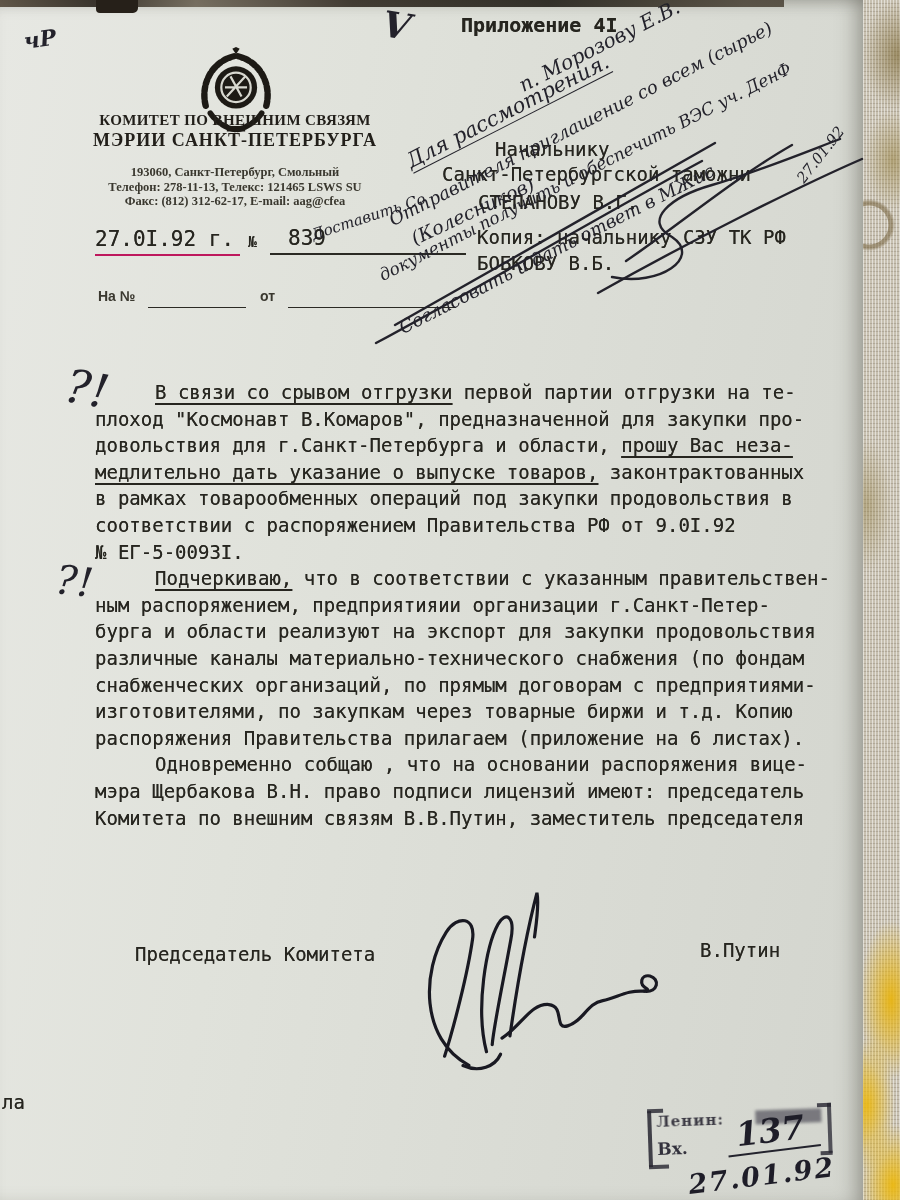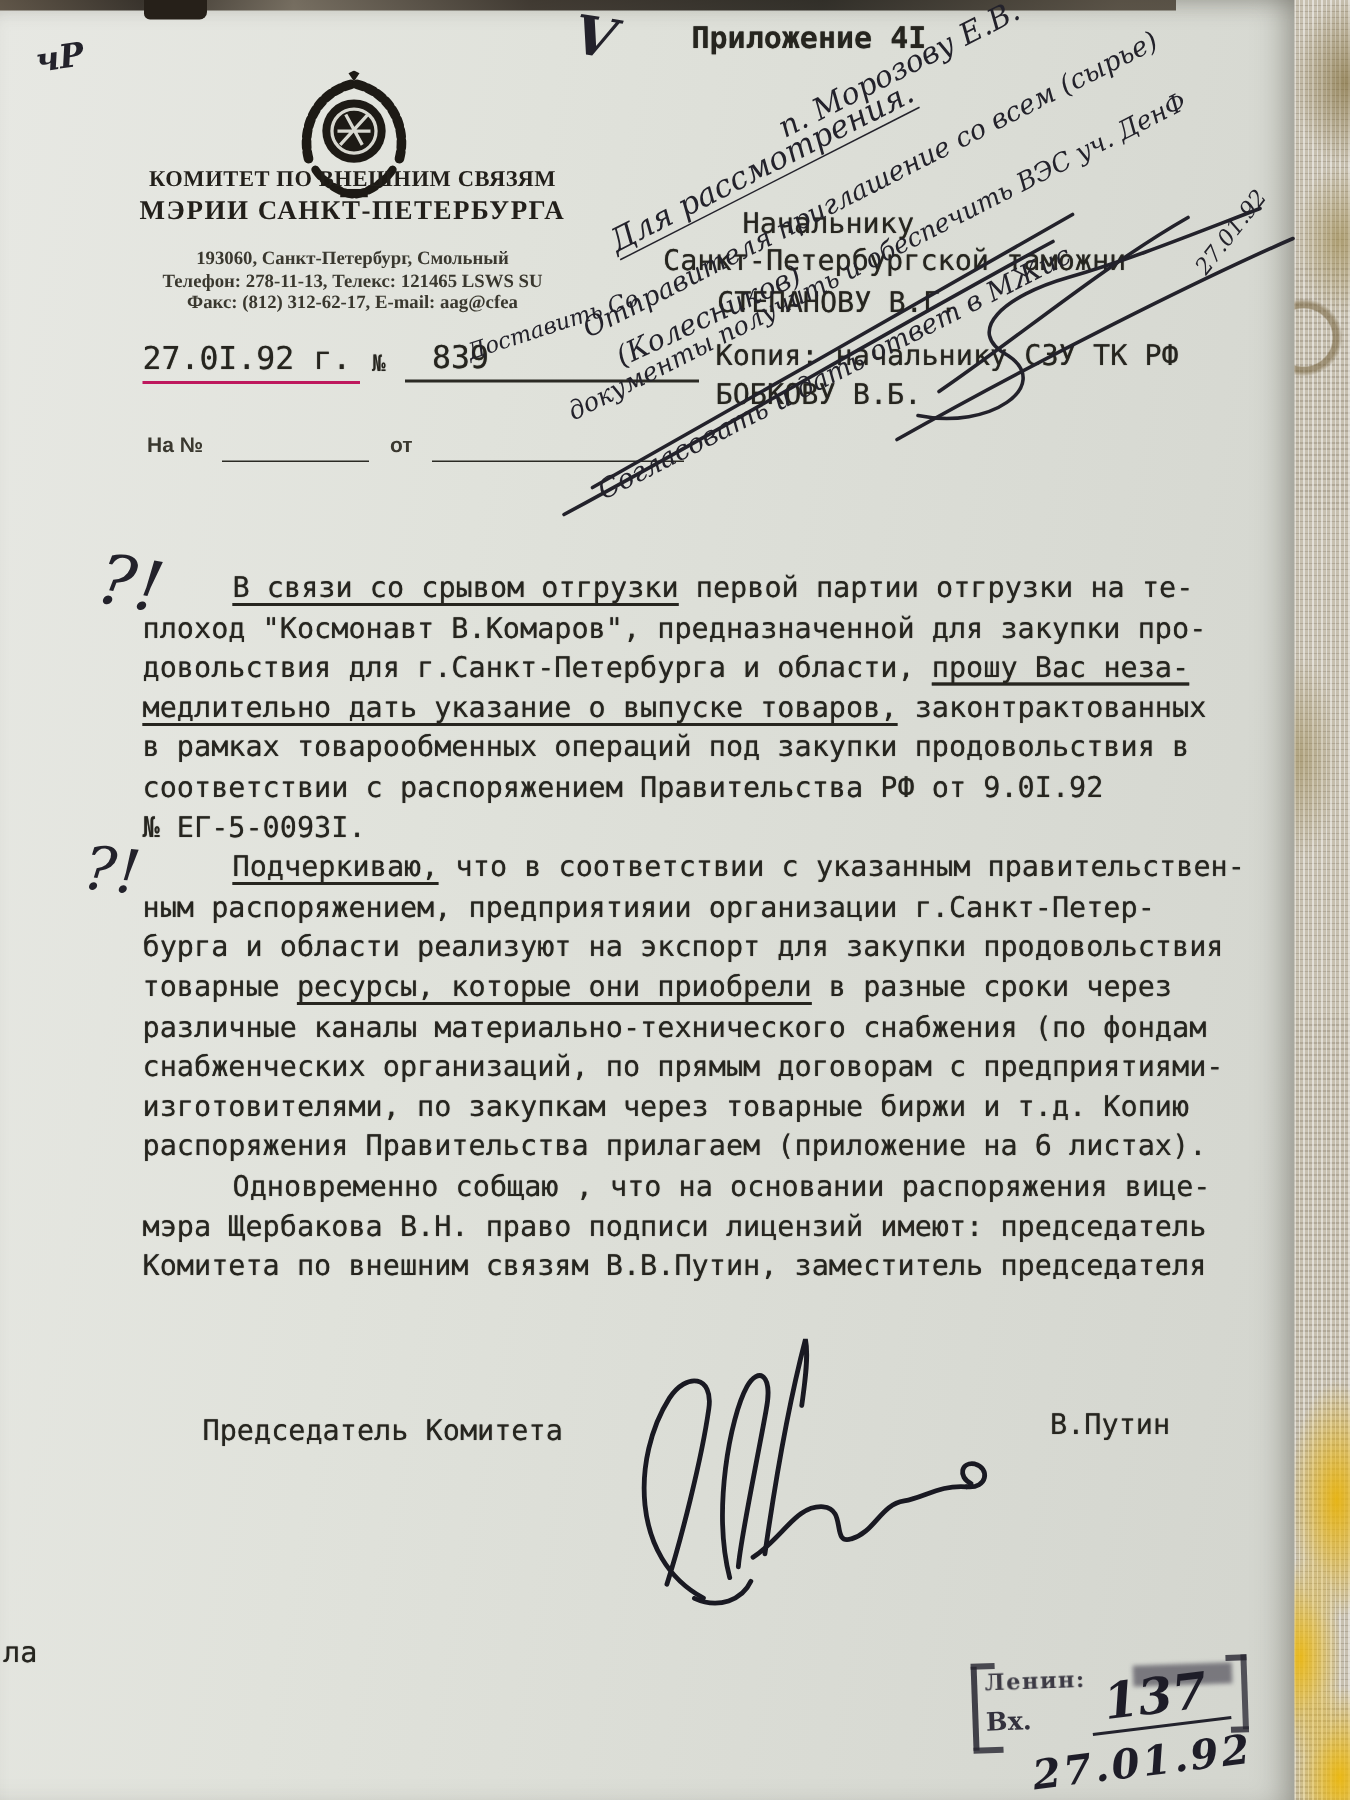--- a/index.html
+++ b/index.html
@@ -122,21 +122,20 @@
       <div class="bl ind"><span class="u">В связи со срывом отгрузки</span><span> первой партии отгрузки на те-</span></div>
       <div class="bl"><span>плоход "Космонавт В.Комаров", предназначенной для закупки про-</span></div>
       <div class="bl"><span>довольствия для г.Санкт-Петербурга и области, </span><span class="u">прошу Вас неза-</span></div>
       <div class="bl"><span class="u">медлительно дать указание о выпуске товаров,</span><span> законтрактованных</span></div>
       <div class="bl"><span>в рамках товарообменных операций под закупки продовольствия в</span></div>
       <div class="bl"><span>соответствии с распоряжением Правительства РФ от 9.0I.92</span></div>
       <div class="bl"><span>№ ЕГ-5-0093I.</span></div>
       <div class="bl ind"><span class="u">Подчеркиваю,</span><span> что в соответствии с указанным правительствен-</span></div>
       <div class="bl"><span>ным распоряжением, предприятияии организации г.Санкт-Петер-</span></div>
       <div class="bl"><span>бурга и области реализуют на экспорт для закупки продовольствия</span></div>
-      <div class="bl"><span>товарные </span><span class="u">ресурсы, которые они приобрели</span><span> в разные сроки через</span></div>
       <div class="bl"><span>различные каналы материально-технического снабжения (по фондам</span></div>
       <div class="bl"><span>снабженческих организаций, по прямым договорам с предприятиями-</span></div>
       <div class="bl"><span>изготовителями, по закупкам через товарные биржи и т.д. Копию</span></div>
       <div class="bl"><span>распоряжения Правительства прилагаем (приложение на 6 листах).</span></div>
       <div class="bl ind"><span>Одновременно собщаю , что на основании распоряжения вице-</span></div>
       <div class="bl"><span>мэра Щербакова В.Н. право подписи лицензий имеют: председатель</span></div>
       <div class="bl"><span>Комитета по внешним связям В.В.Путин, заместитель председателя</span></div>
     </div>
 
   <div class="hw" style="left:66px;top:358px;font-size:46px;transform:rotate(10deg);">?!</div>

